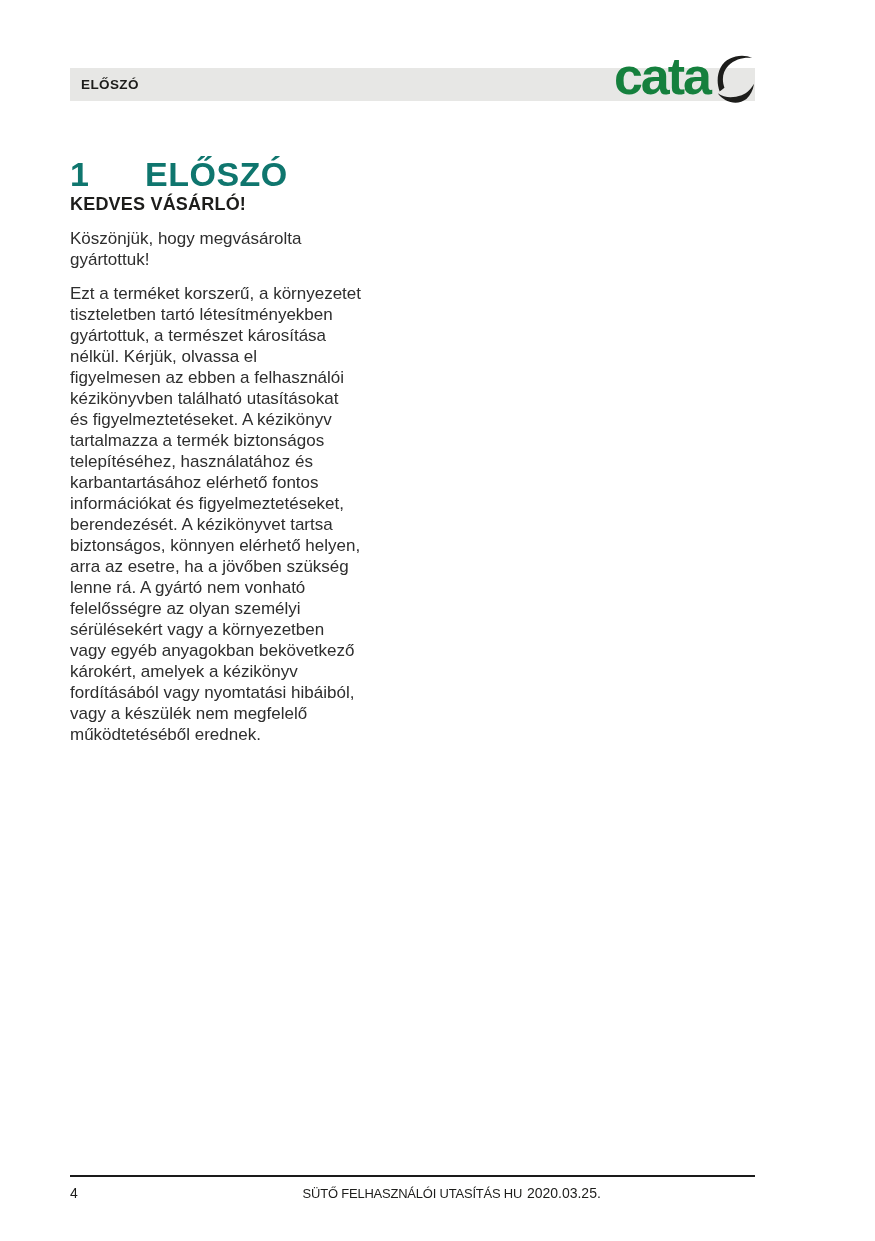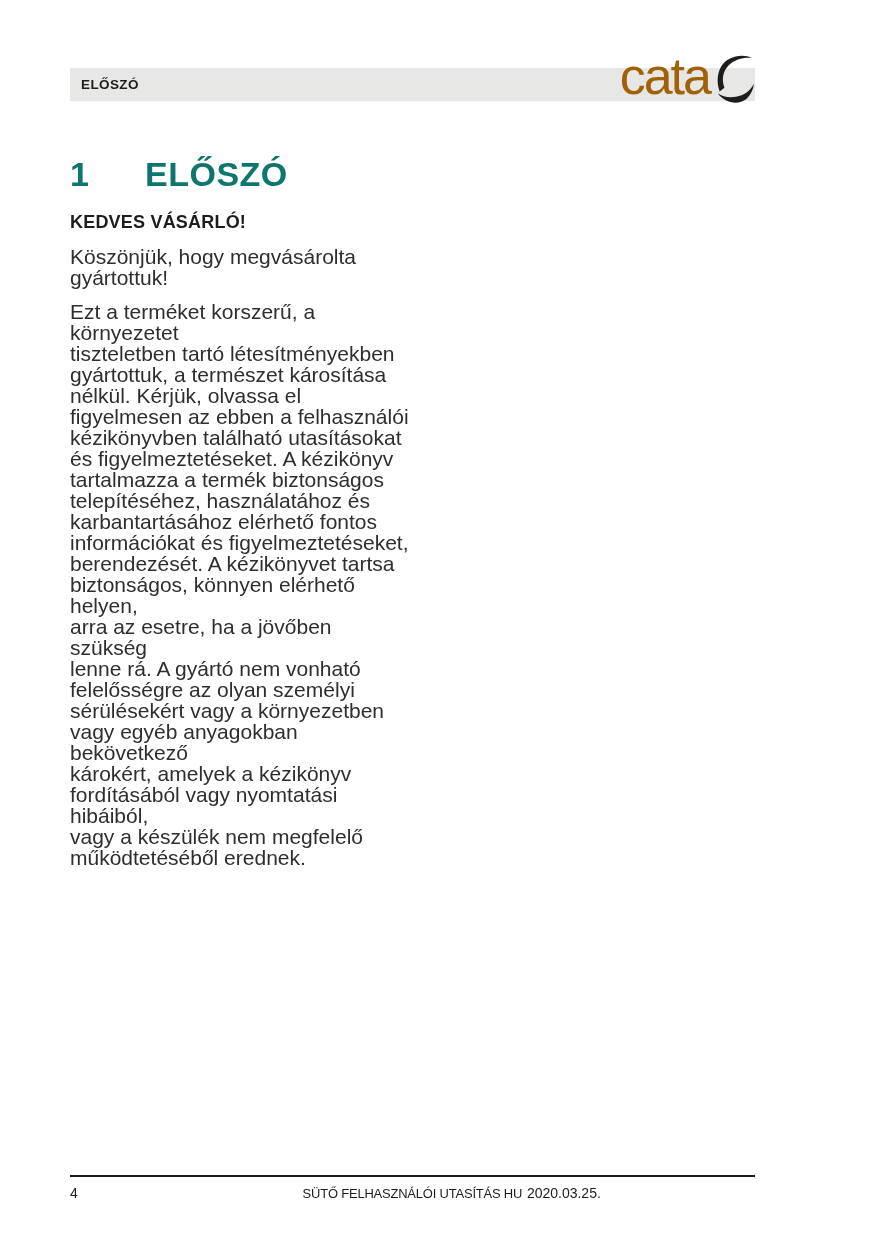--- a/index.html
+++ b/index.html
@@ -29,24 +29,24 @@
     color: #1d1d1b;
   }
   .brand-logo {
     position: absolute;
     right: 120px; top: 54px;
     display: flex;
     align-items: flex-end;
   }
   .brand-word {
     font-size: 52px;
-    font-weight: normal;
+    font-weight: bold;
     letter-spacing: -2px;
     line-height: 0.86;
-    color: #a16207;
+    color: #15803d;
   }
   .brand-mark {
     width: 42px; height: 52px;
     margin-left: 3px;
     margin-bottom: -7px;
   }
   .brand-mark path { fill: #1d1d1b; }
 
   
   .content {
@@ -58,29 +58,28 @@
     font-size: 34px;
     font-weight: bold;
     color: #0f766e;
     letter-spacing: 0.5px;
   }
   .page-title .title-number {
     display: inline-block;
     width: 75px;
   }
   .greeting {
-    margin-top: 18px;
     font-size: 18px;
     font-weight: bold;
     color: #1d1d1b;
     letter-spacing: 0.2px;
   }
   .paragraph {
     margin-top: 13px;
-    font-size: 21px;
+    font-size: 17px;
     line-height: 21px;
     color: #2e2e2e;
   }
 
   
   .footer {
     position: absolute;
     left: 70px; top: 1175px;
     width: 685px;
     border-top: 2px solid #1a1a1a;

